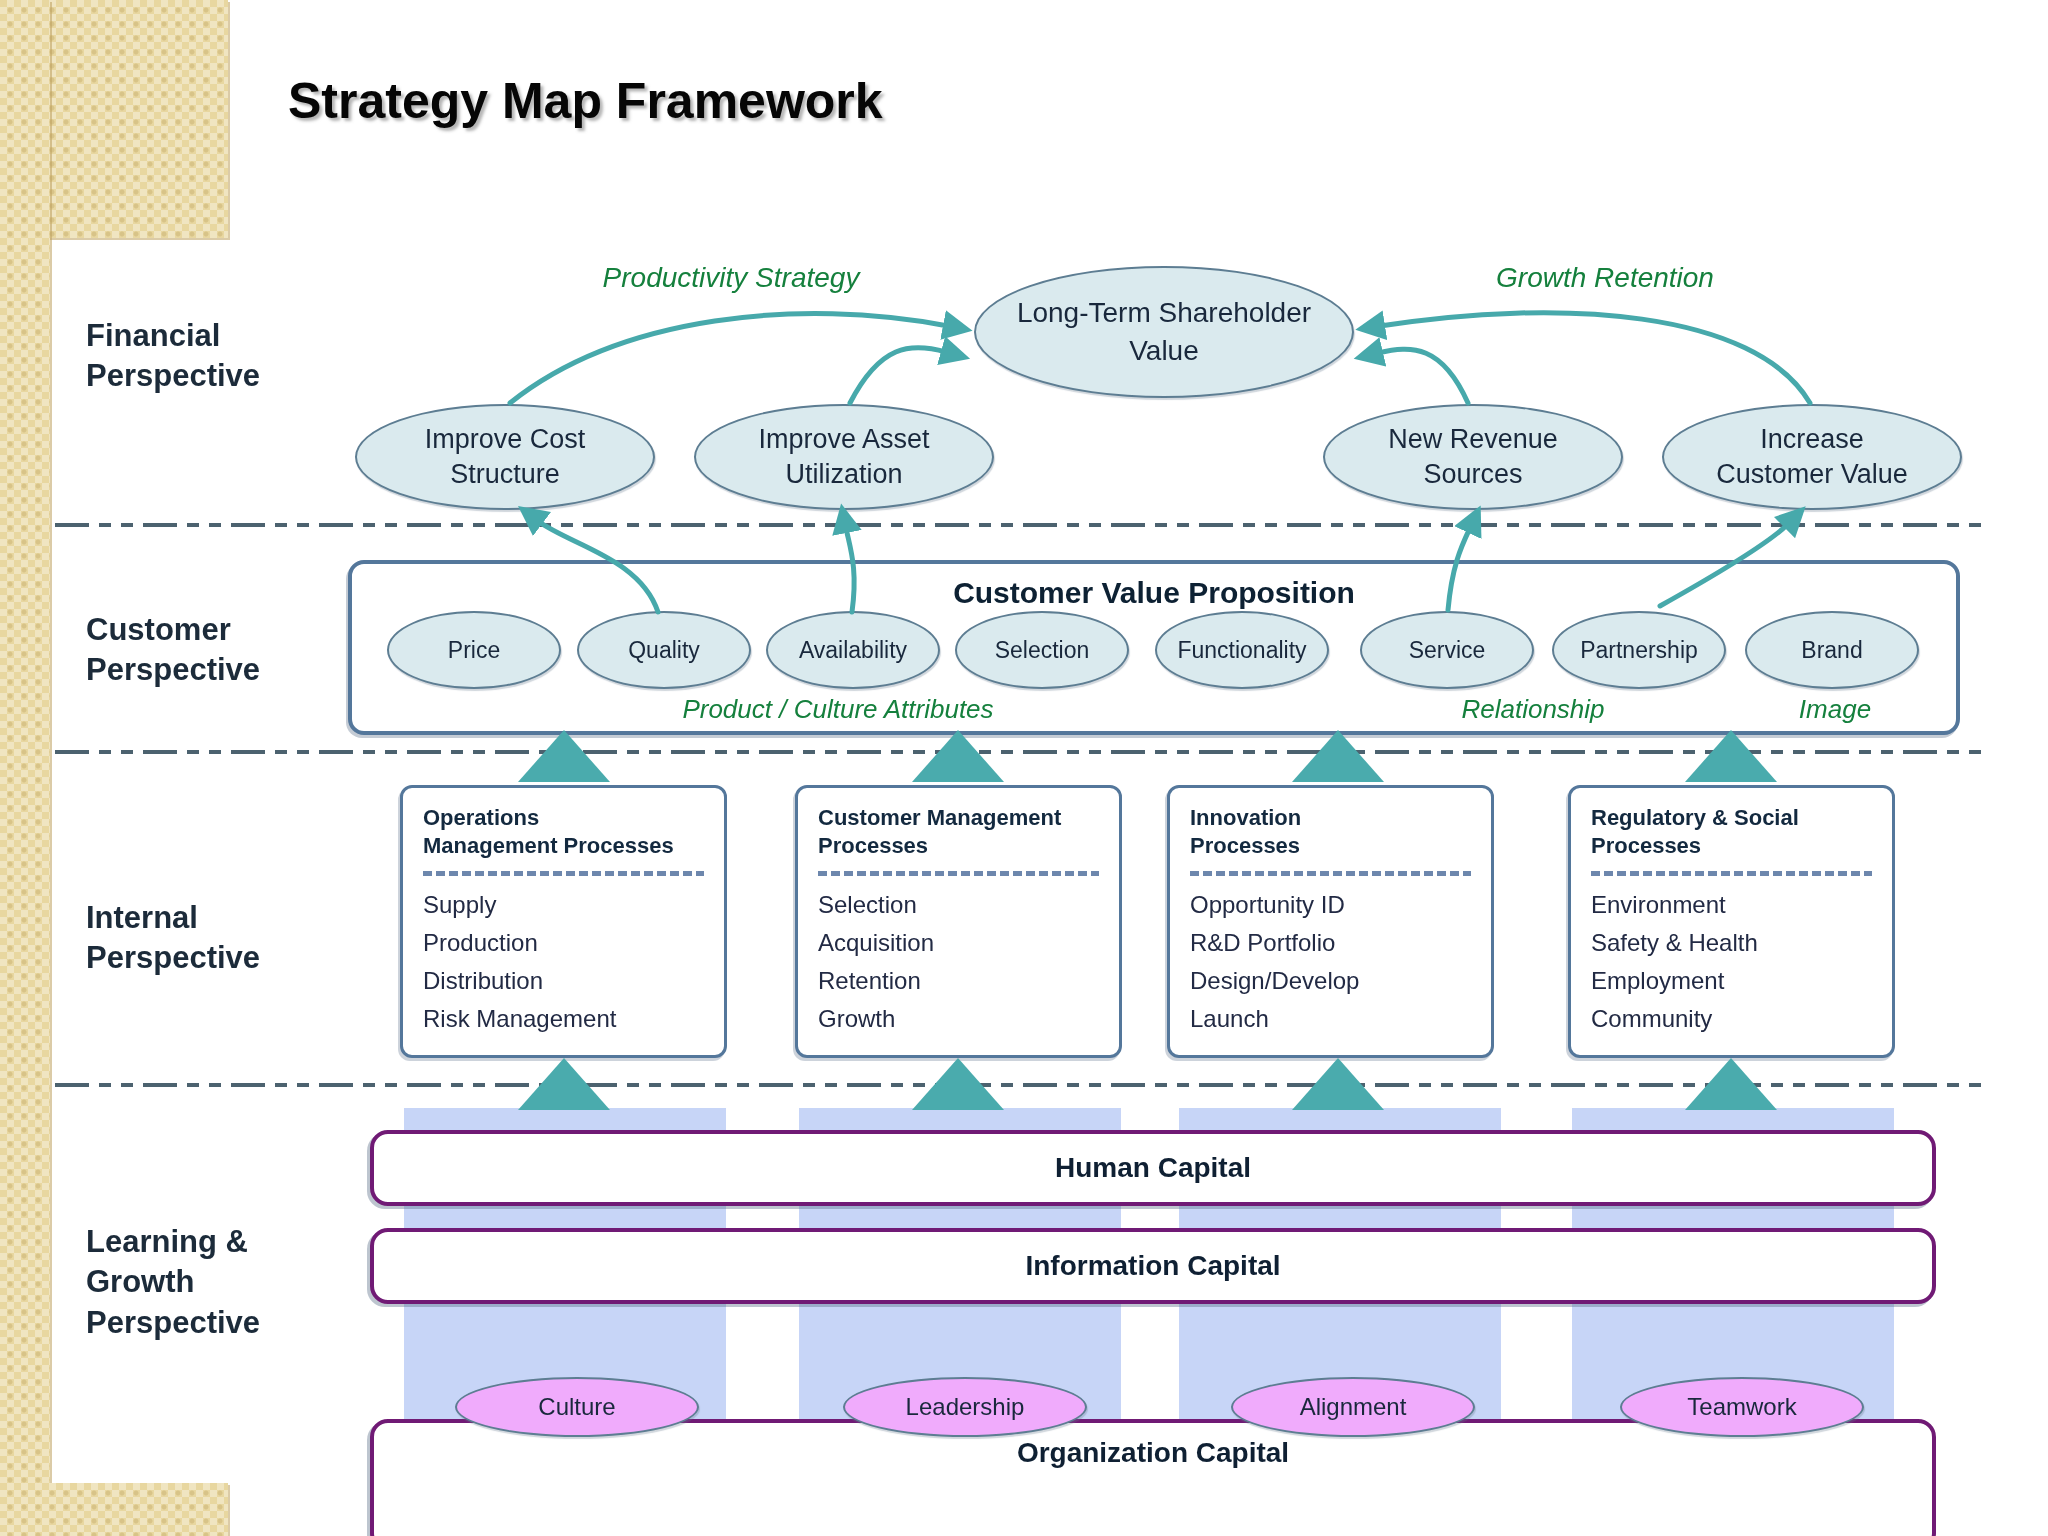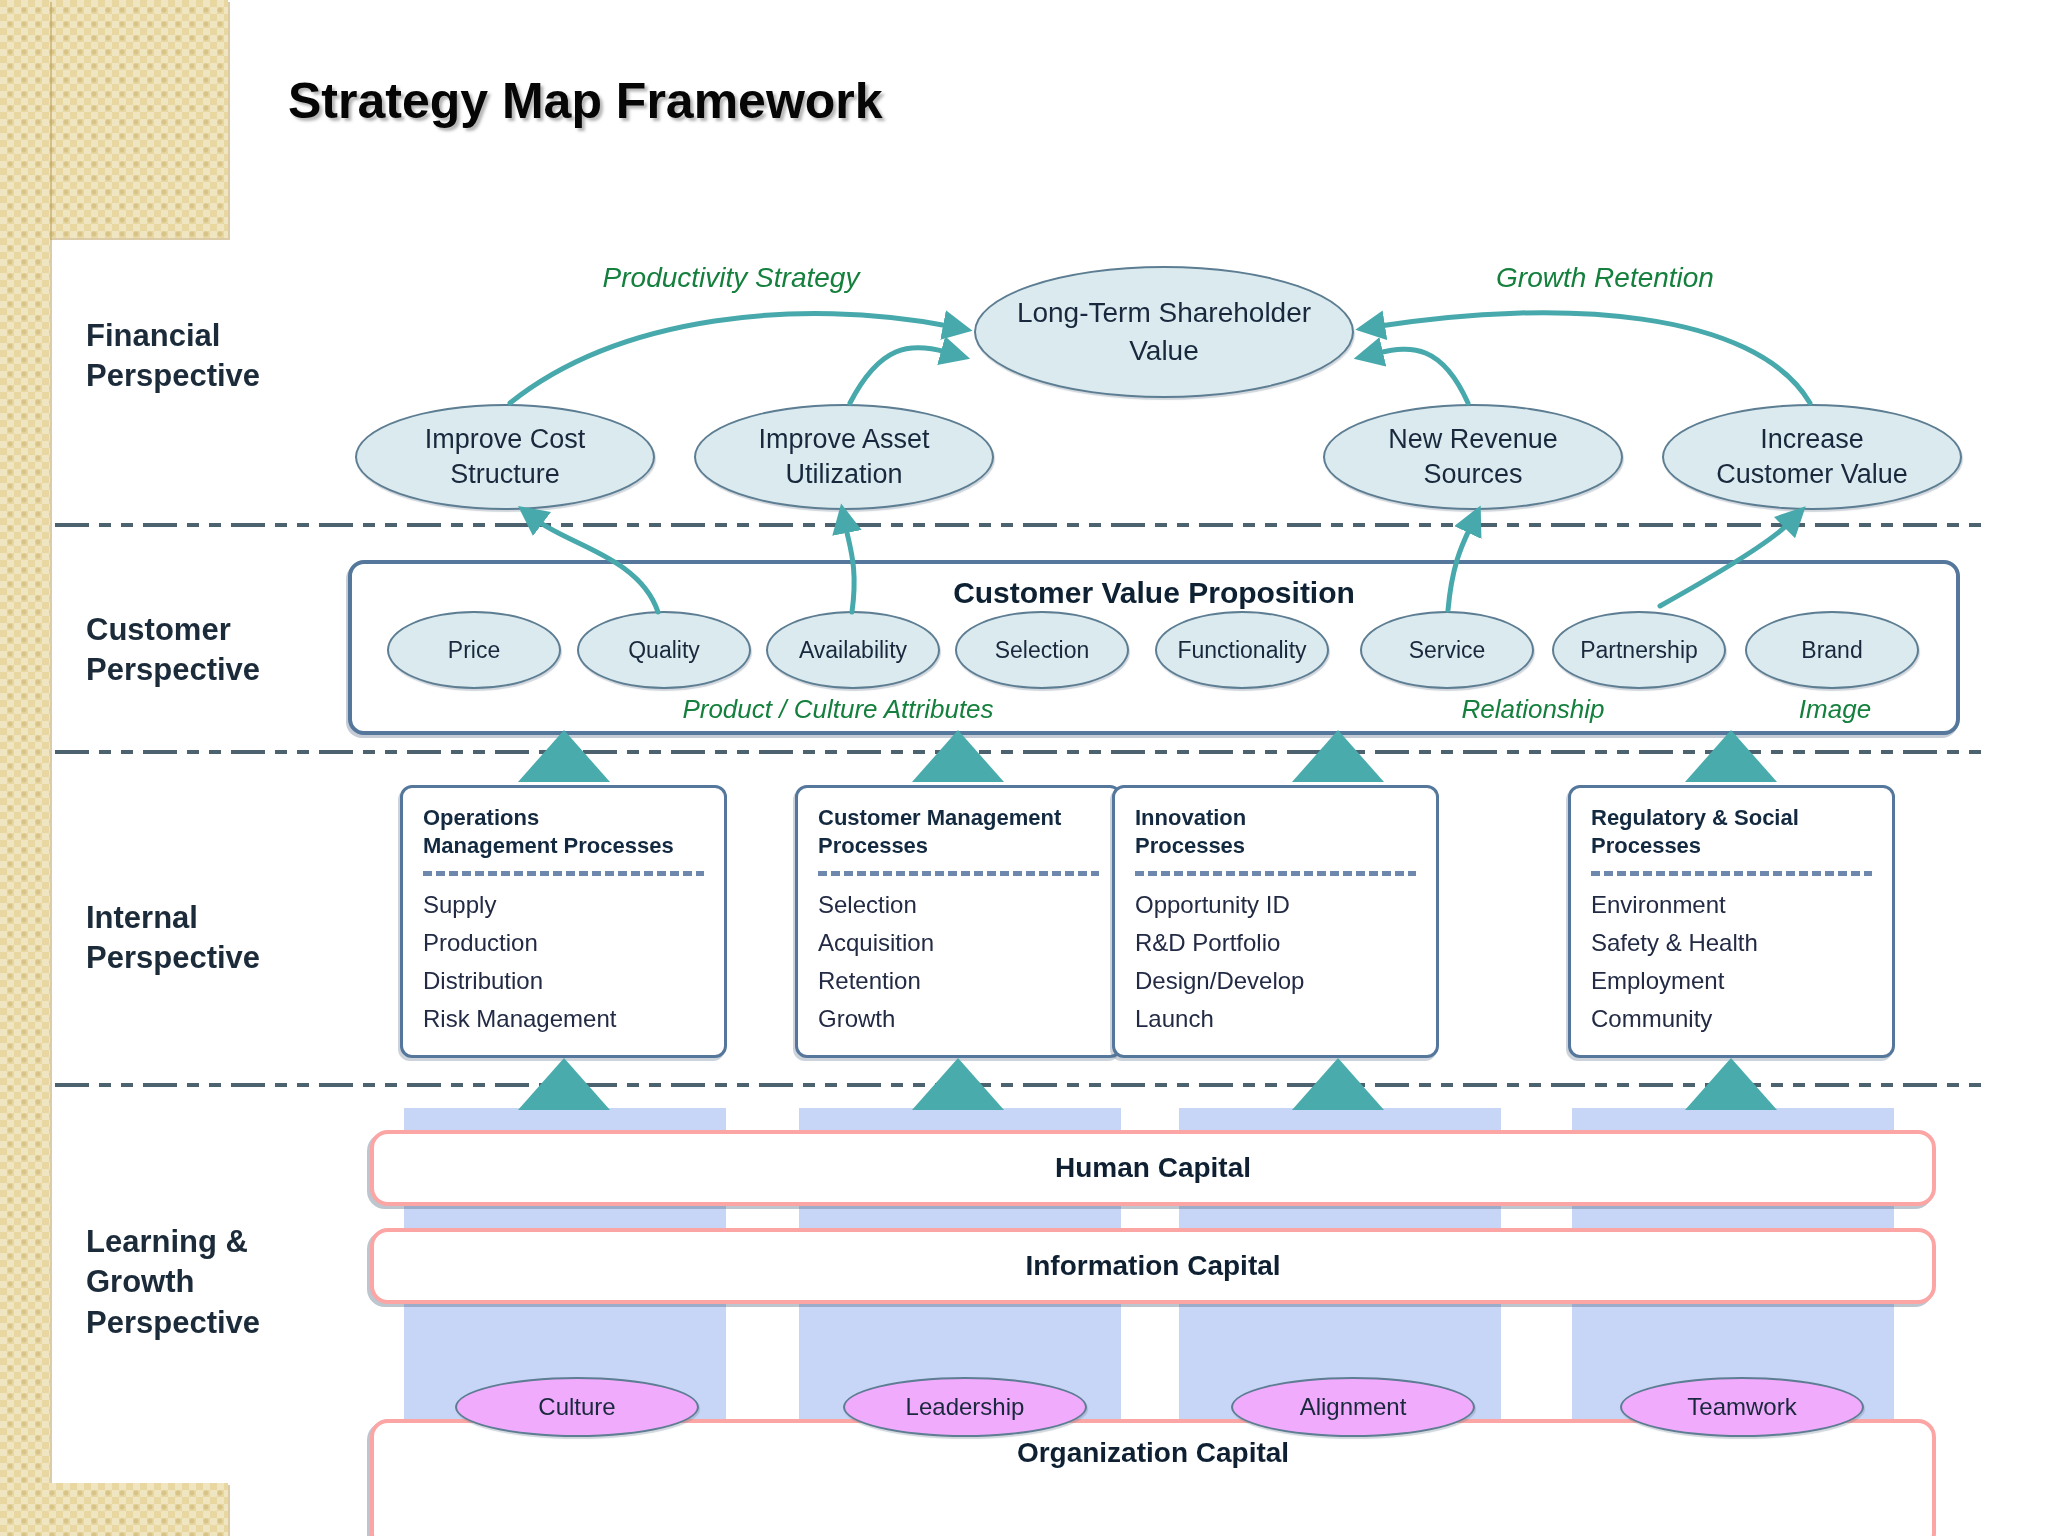--- a/index.html
+++ b/index.html
@@ -35,21 +35,21 @@
     box-shadow:-2px 3px 0 rgba(90,110,135,.35);z-index:2;}
   .cvp-title{width:100%;text-align:center;padding-top:12px;font-weight:bold;font-size:30px;color:#0d2133;}
   .intbox{position:absolute;background:#fff;border:3px solid #54779b;border-radius:12px;
     box-shadow:-2px 3px 0 rgba(90,110,135,.3);z-index:2;}
   .intbox .ttl{font-weight:bold;font-size:22px;color:#13293f;line-height:1.25;
     white-space:pre-line;padding:16px 20px 0 20px;}
   .dotrule{height:5px;margin:12px 20px 10px 20px;
     background-image:repeating-linear-gradient(90deg,#6d87ad 0 9px,transparent 9px 13px);}
   .int-item{font-size:24px;color:#222a44;line-height:38px;padding:0 20px;}
   .vbar{position:absolute;top:1108px;height:370px;width:322px;background:#c7d5f7;z-index:0;}
-  .capbar{position:absolute;left:370px;width:1566px;background:#fff;border:4px solid #fca5a5;
+  .capbar{position:absolute;left:370px;width:1566px;background:#fff;border:4px solid #701a75;
     border-radius:18px;box-shadow:-3px 3px 0 rgba(90,110,135,.4);display:flex;align-items:center;
     justify-content:center;font-weight:bold;font-size:28px;color:#0f2033;z-index:2;box-sizing:border-box;}
   .orgbar{justify-content:flex-start;flex-direction:column;}
   .orgtitle{width:100%;text-align:center;padding-top:14px;font-weight:bold;font-size:28px;color:#0f2033;}
   svg.overlay{position:absolute;left:0;top:0;z-index:4;pointer-events:none;}
 </style>
 </head>
 <body>
 
 <div class="beige" style="left:0;top:0;width:228px;height:238px;"></div>
@@ -112,21 +112,21 @@
 </div>
 <div class="intbox" style="left:795px;top:785px;width:327px;height:273px;box-sizing:border-box;">
   <div class="ttl">Customer Management
 Processes</div>
   <div class="dotrule"></div>
   <div class="int-item">Selection</div>
   <div class="int-item">Acquisition</div>
   <div class="int-item">Retention</div>
   <div class="int-item">Growth</div>
 </div>
-<div class="intbox" style="left:1112px;top:785px;width:327px;height:273px;box-sizing:border-box;">
+<div class="intbox" style="left:1167px;top:785px;width:327px;height:273px;box-sizing:border-box;">
   <div class="ttl">Innovation
 Processes</div>
   <div class="dotrule"></div>
   <div class="int-item">Opportunity ID</div>
   <div class="int-item">R&amp;D Portfolio</div>
   <div class="int-item">Design/Develop</div>
   <div class="int-item">Launch</div>
 </div>
 <div class="intbox" style="left:1568px;top:785px;width:327px;height:273px;box-sizing:border-box;">
   <div class="ttl">Regulatory &amp; Social

